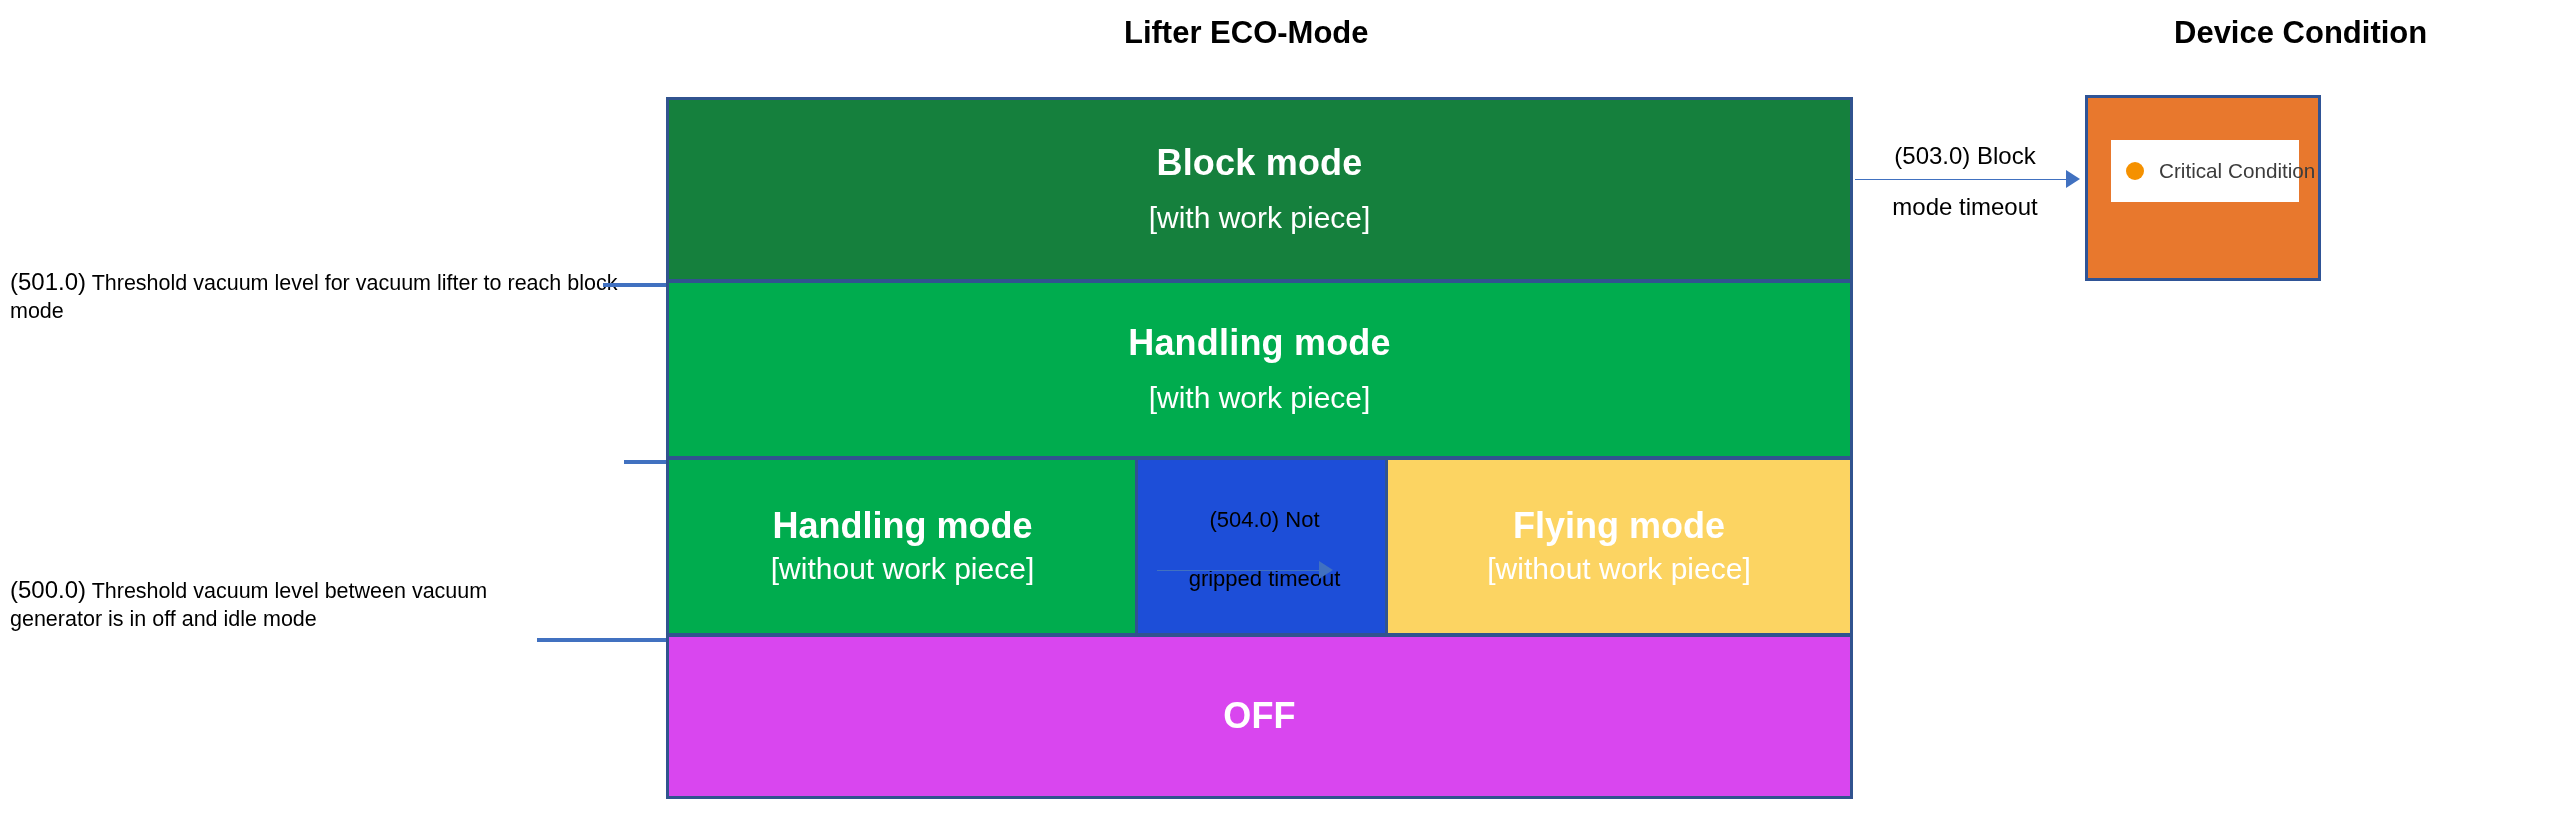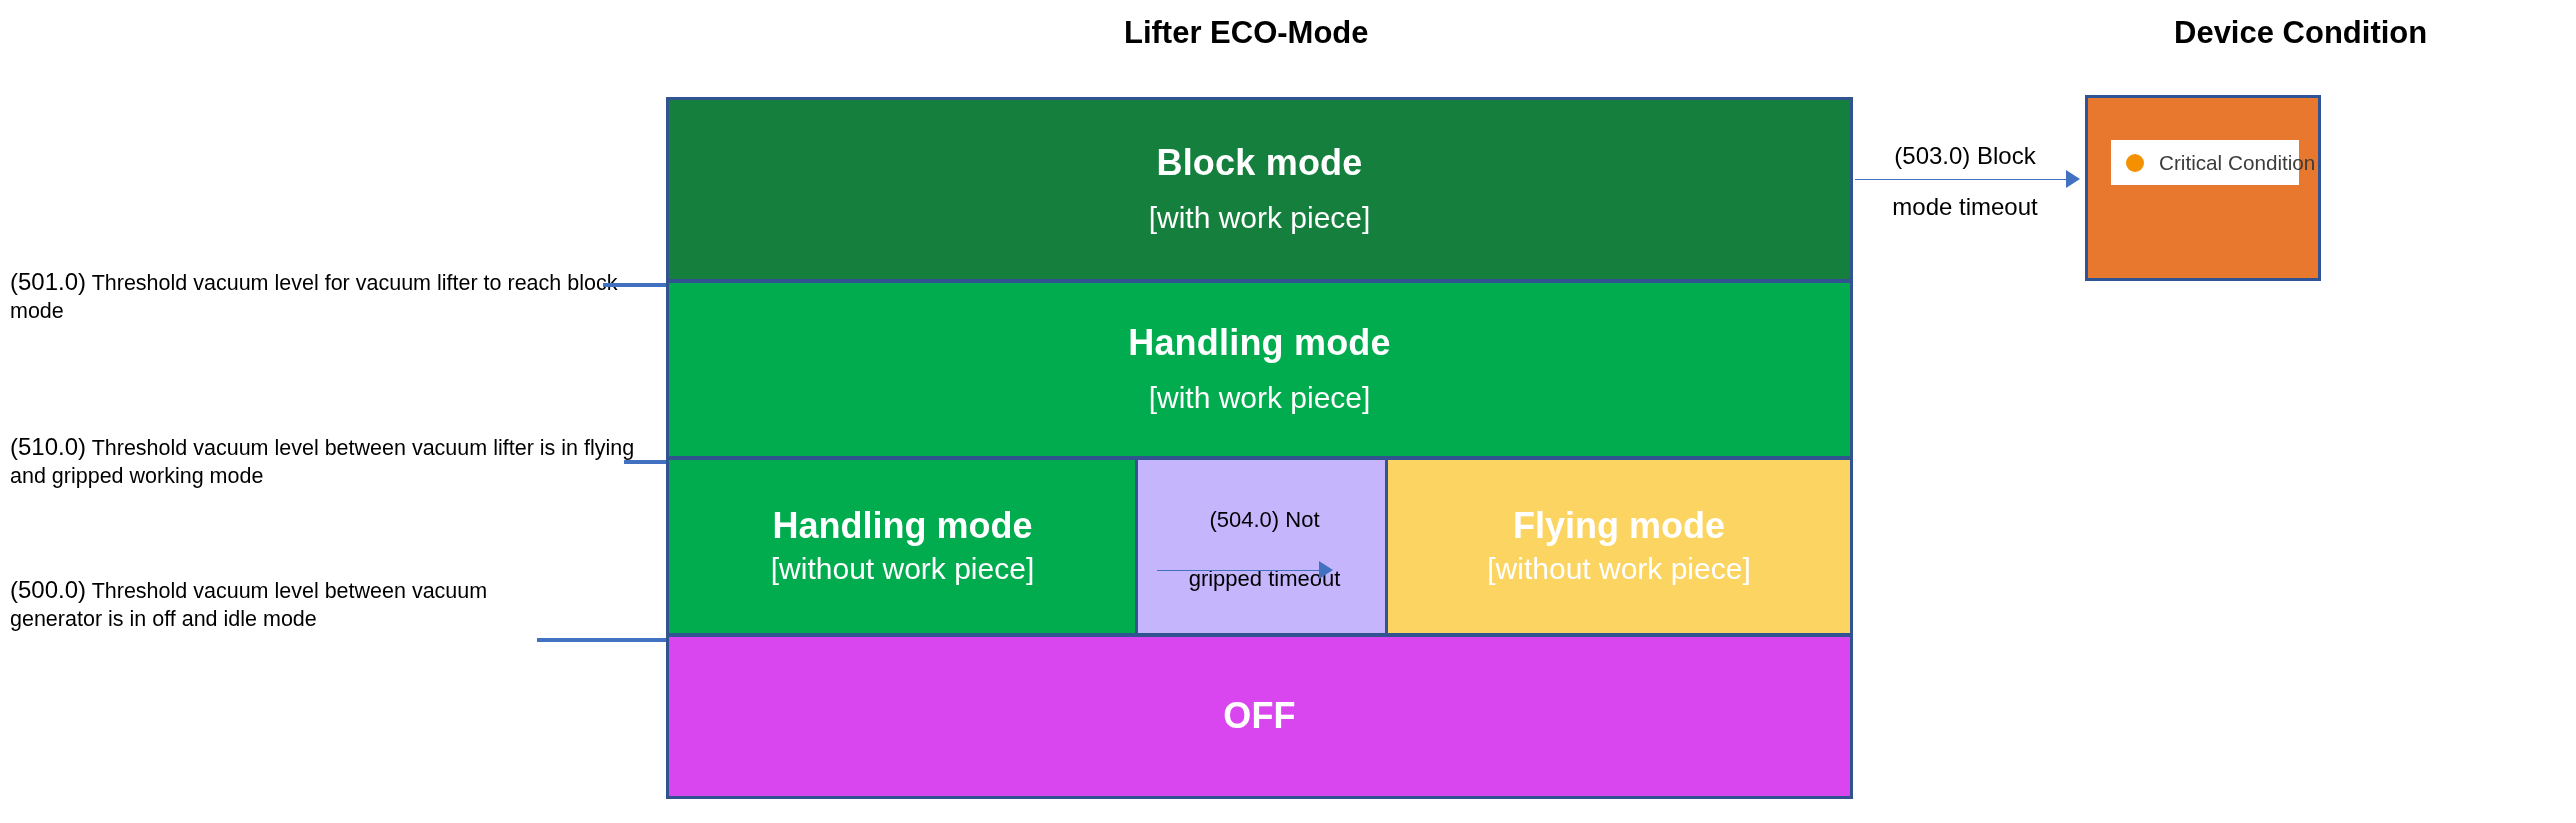--- a/index.html
+++ b/index.html
@@ -106,21 +106,21 @@
     color: #ffffff;
   }
   #cell-handling-without {
     left: 0;
     width: 473px;
     background: #00ac4e;
   }
   #cell-gap {
     left: 469px;
     width: 253px;
-    background: #c4b5fd;
+    background: #1d4ed8;
     color: #000000;
   }
   #cell-flying {
     left: 719px;
     width: 468px;
     background: #fcd462;
   }
   .cell .cell-title {
     font-weight: bold;
     font-size: 36px;
@@ -204,21 +204,21 @@
     height: 186px;
     background: #e8782d;
     border: 3.3px solid #2f5496;
     box-sizing: border-box;
   }
   #device-inner {
     position: absolute;
     left: 23px;
     top: 42px;
     width: 188px;
-    height: 45px;
+    height: 62px;
     background: #ffffff;
     display: flex;
     align-items: center;
     padding-left: 15px;
     box-sizing: border-box;
   }
   #critical-dot {
     width: 18px;
     height: 18px;
     border-radius: 50%;
@@ -265,23 +265,20 @@
 
   <div class="title" id="title-lifter">Lifter ECO-Mode</div>
 
   <div class="title" id="title-device">Device Condition</div>
 
   <div class="annotation" id="anno-501">
     <span class="code">(501.0)</span><span class="txt"> Threshold vacuum level for vacuum lifter to reach block mode</span>
   </div>
   <div class="leader" id="leader-501"></div>
 
-  <div class="annotation" id="anno-510">
-    <span class="code">(510.0)</span><span class="txt"> Threshold vacuum level between  vacuum lifter is in flying and gripped working mode</span>
-  </div>
   <div class="leader" id="leader-510"></div>
 
   <div class="annotation" id="anno-500">
     <span class="code">(500.0)</span><span class="txt"> Threshold vacuum level between vacuum generator is in off and idle mode</span>
   </div>
   <div class="leader" id="leader-500"></div>
 
   <div class="eco-stack">
 
     <div class="band" id="band-block">

